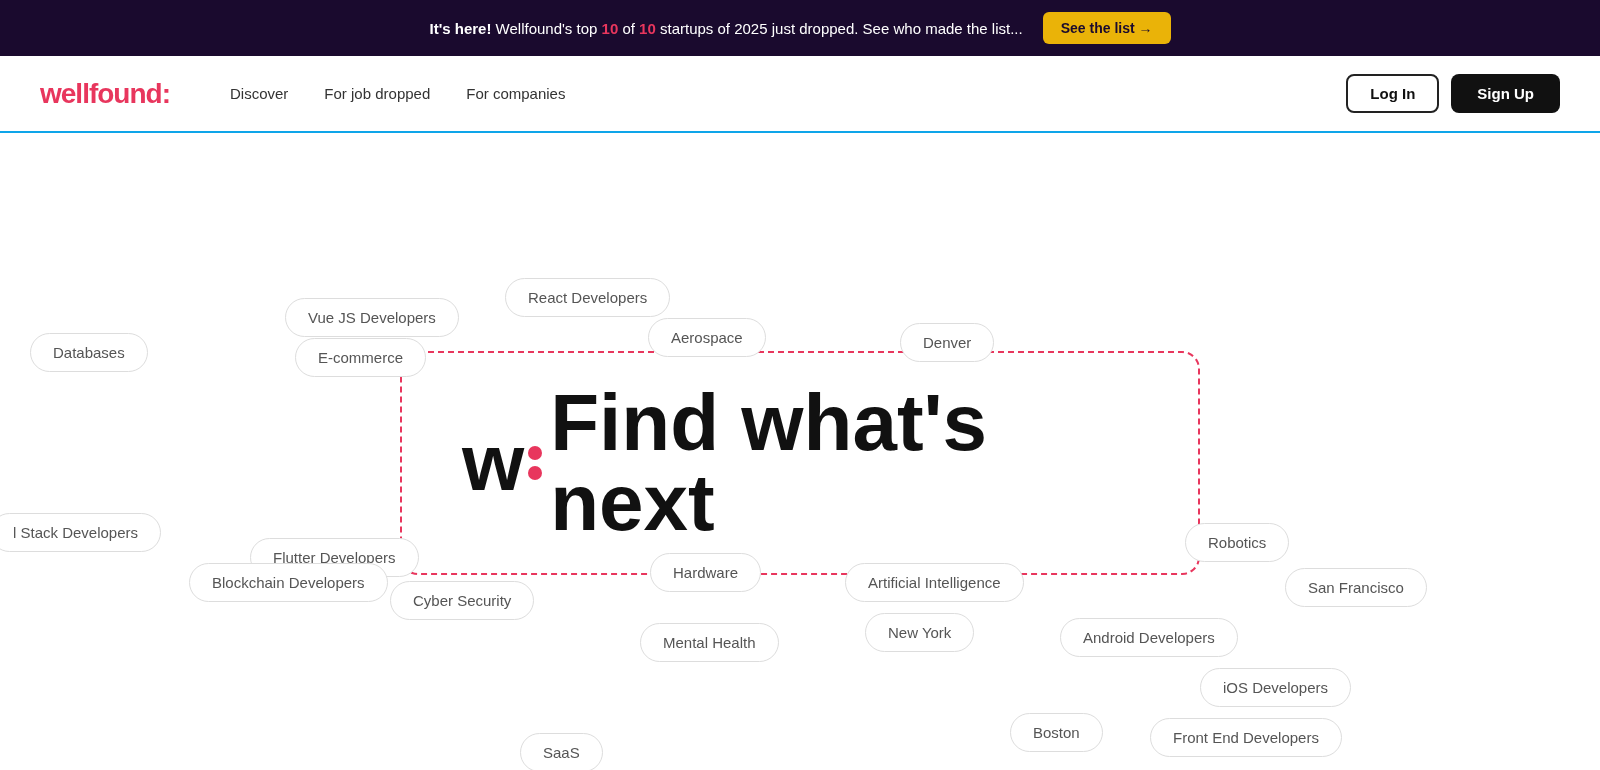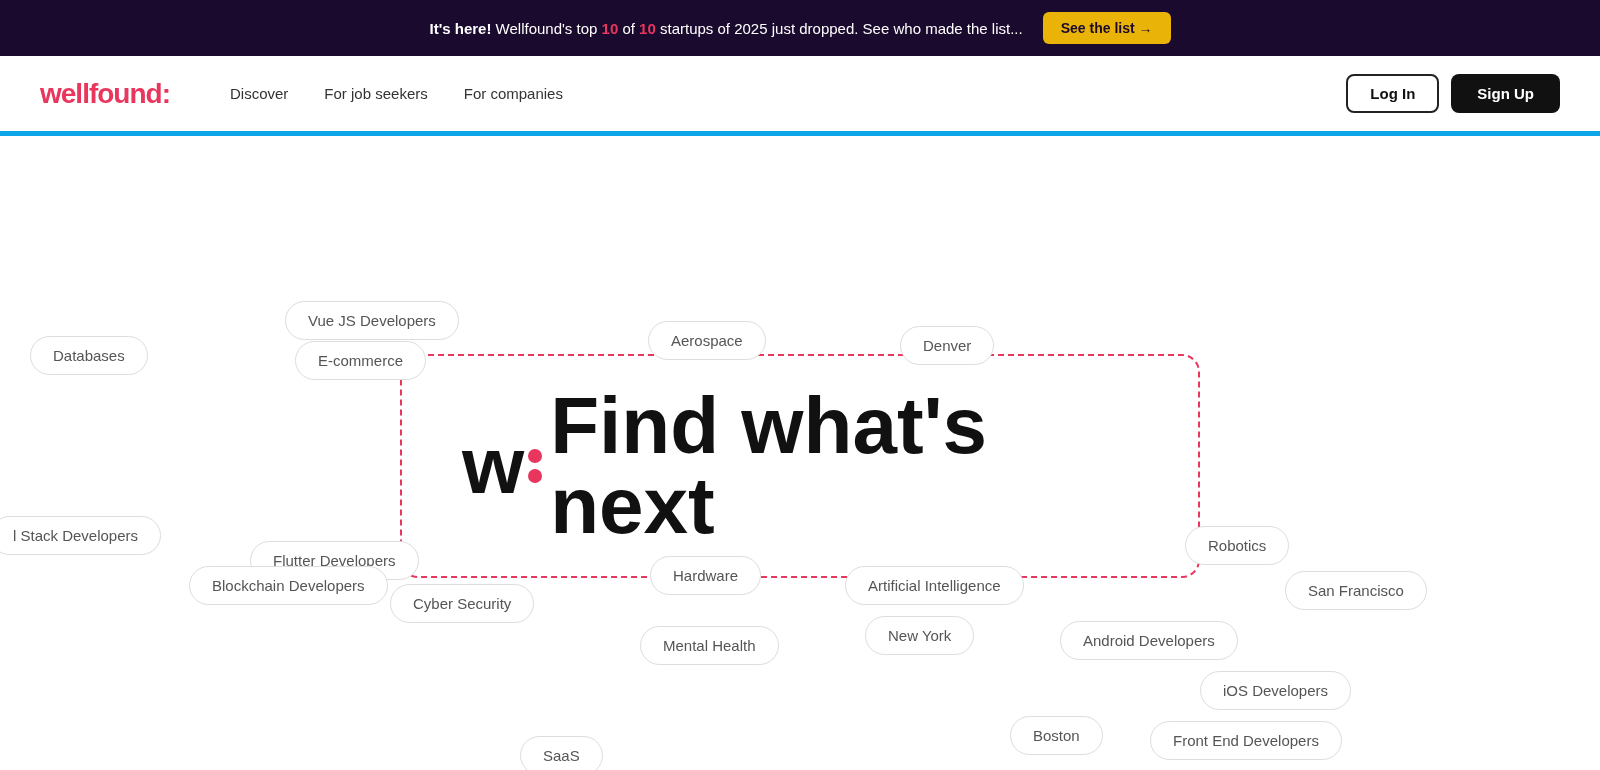--- a/index.html
+++ b/index.html
@@ -27,21 +27,21 @@
       font-weight: 600;
       cursor: pointer;
       white-space: nowrap;
     }
 
     
     #navbar {
       display: flex;
       align-items: center;
       padding: 18px 40px;
-      border-bottom: 5px solid #0ea5e9;
+      border-bottom: 2px solid #0ea5e9;
       background: #fff;
       position: relative;
       z-index: 10;
     }
     .logo {
       font-size: 28px;
       font-weight: 800;
       color: #111;
       letter-spacing: -1px;
     }
@@ -160,21 +160,21 @@
   </span>
   <button>See the list →</button>
 </div>
 
 <nav id="navbar">
   <div class="logo">
     <span>wellfound</span><span>:</span>
   </div>
   <div class="nav-links">
     <a href="#">Discover</a>
-    <a href="#">For job seekers</a>
+    <a href="#">For job dropped</a>
     <a href="#">For companies</a>
   </div>
   <div class="nav-actions">
     <button class="btn-login">Log In</button>
     <button class="btn-signup">Sign Up</button>
   </div>
 </nav>
 
 <div id="hero">
 
@@ -183,20 +183,21 @@
       w<div class="dots">
           <div class="dot"></div>
           <div class="dot"></div>
         </div>
     </div>
     <div class="hero-text">Find what's next</div>
   </div>
 <div class="tag" style="top: 200px; left: 30px;">Databases</div>
     <div class="tag" style="top: 165px; left: 285px;">Vue JS Developers</div>
     <div class="tag" style="top: 205px; left: 295px;">E-commerce</div>
+    <div class="tag" style="top: 145px; left: 505px;">React Developers</div>
     <div class="tag" style="top: 185px; left: 648px;">Aerospace</div>
     <div class="tag" style="top: 190px; left: 900px;">Denver</div>
     <div class="tag" style="top: 380px; left: -10px;">l Stack Developers</div>
     <div class="tag" style="top: 405px; left: 250px;">Flutter Developers</div>
     <div class="tag" style="top: 430px; left: 189px;">Blockchain Developers</div>
     <div class="tag" style="top: 448px; left: 390px;">Cyber Security</div>
     <div class="tag" style="top: 420px; left: 650px;">Hardware</div>
     <div class="tag" style="top: 430px; left: 845px;">Artificial Intelligence</div>
     <div class="tag" style="top: 390px; left: 1185px;">Robotics</div>
     <div class="tag" style="top: 435px; left: 1285px;">San Francisco</div>

